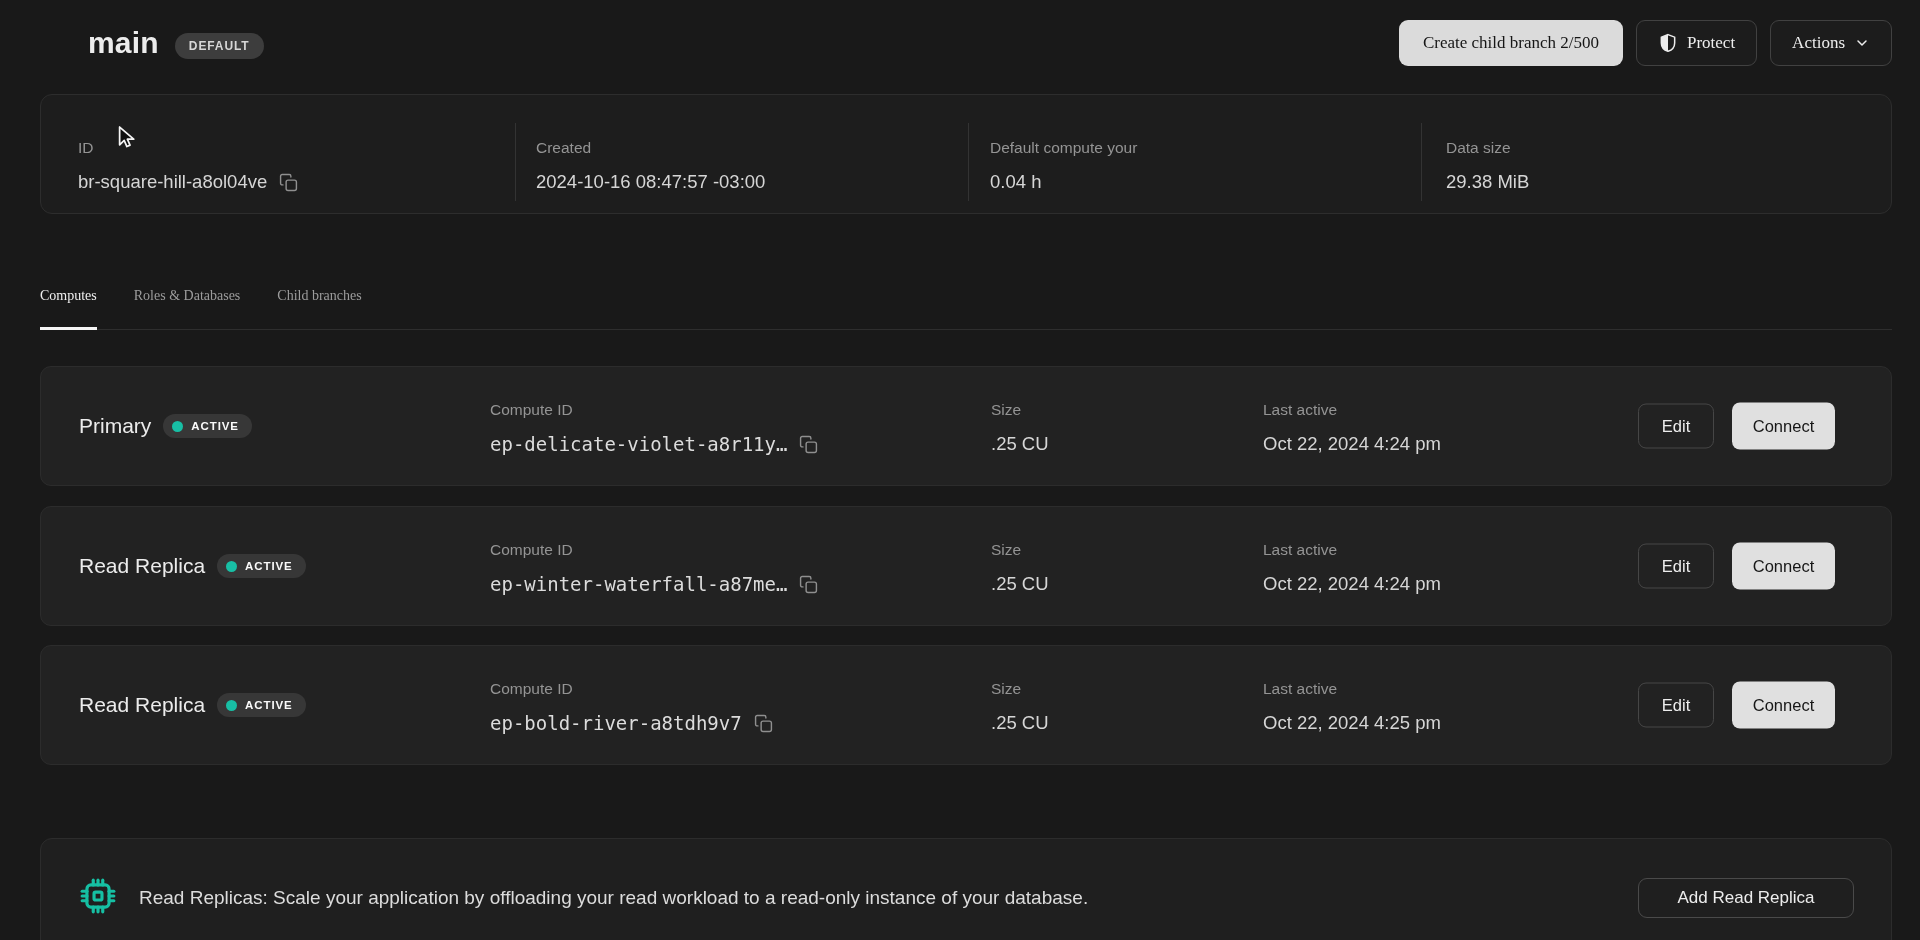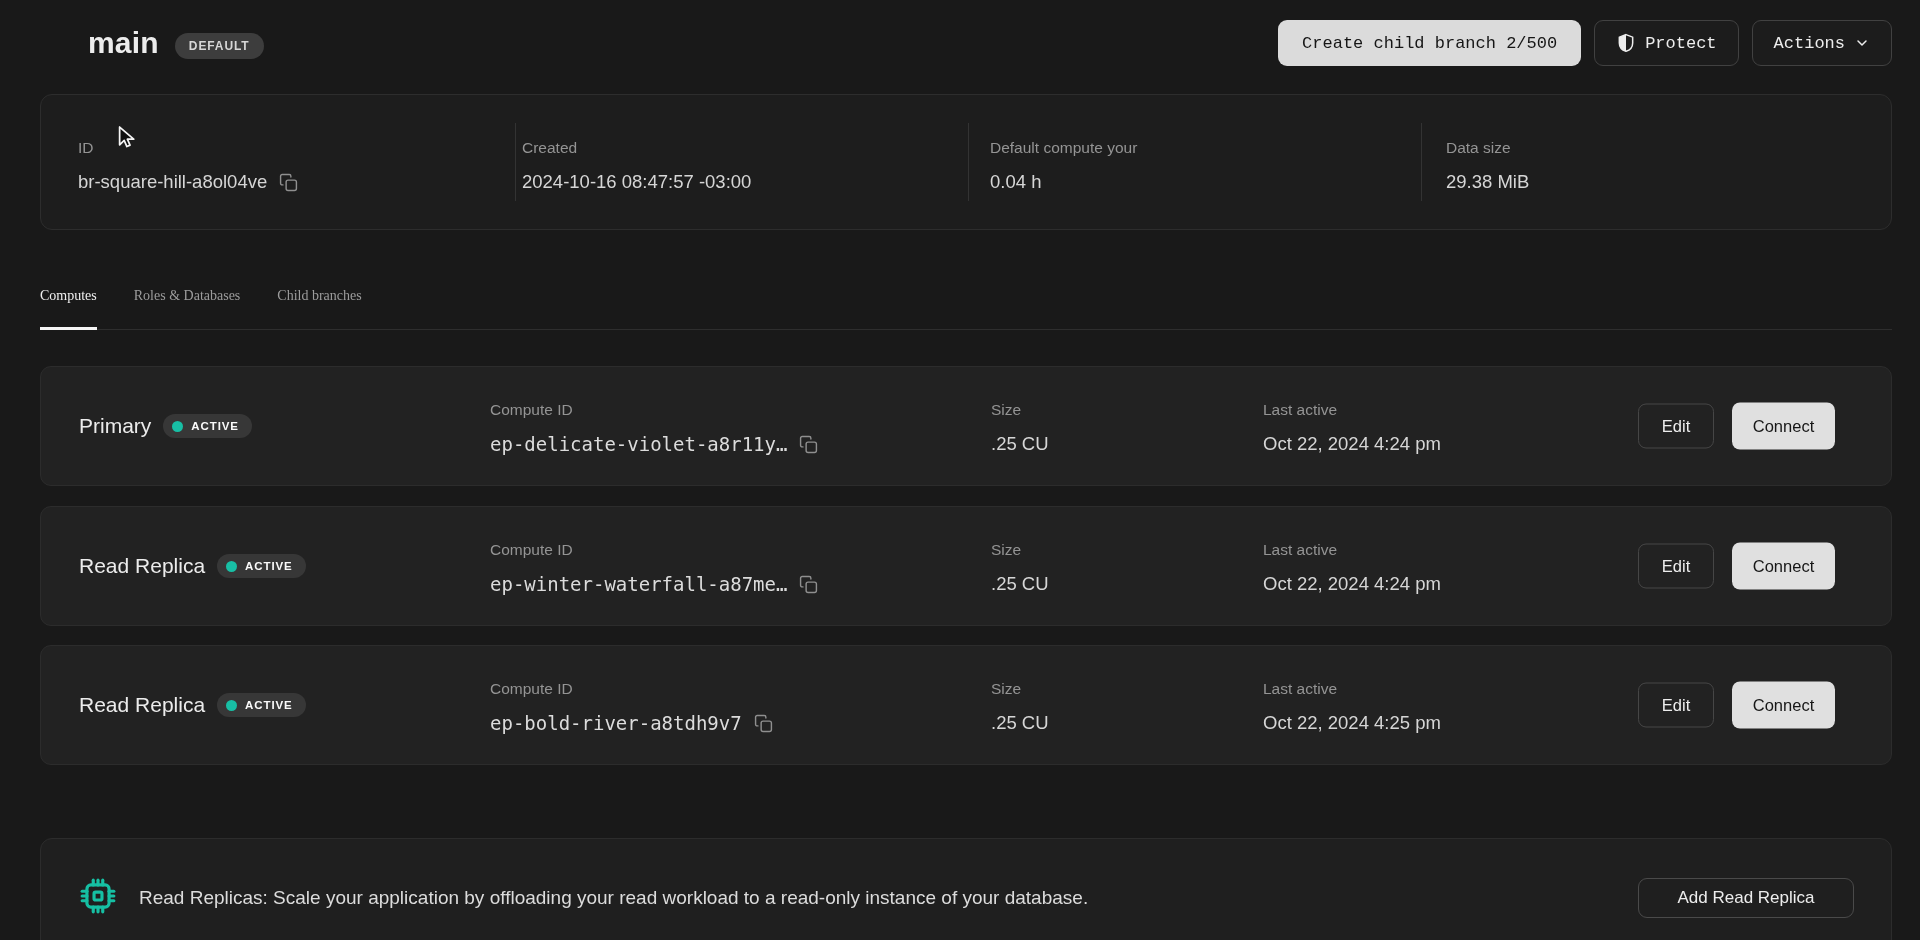--- a/index.html
+++ b/index.html
@@ -15,31 +15,31 @@
   
   .header { position:absolute; left:40px; right:28px; top:18px; height:50px;
             display:flex; align-items:center;margin-left:48px; }
   .page-title { font-size:30px; font-weight:700; color:#ececec; letter-spacing:.2px; }
   .default-badge { margin-left:16px; background:#3d3d3d; color:#d6d6d6;
                    font-size:12px; font-weight:700; letter-spacing:.9px;
                    border-radius:999px; padding:6px 14px; margin-top:6px; }
   .header-actions { margin-left:auto; display:flex; gap:13px; align-items:center; }
   .btn { display:inline-flex; align-items:center; justify-content:center; gap:9px;
          height:46px; border-radius:9px; font-size:17px; cursor:pointer;
-         font-family:Liberation Mono, monospace; white-space:nowrap;text-align:right; }
+         font-family:Liberation Serif, serif; white-space:nowrap;text-align:right; }
   .btn-light { background:#dbdbdb; color:#161616; border:none; padding:0 24px; font-weight:500; }
   .btn-outline { background:#1c1c1c; color:#ededed; border:1px solid #414141; padding:0 21px; }
 
   
-  .info-card { position:absolute; left:40px; top:94px; width:1852px; height:136px;
+  .info-card { position:absolute; left:40px; top:94px; width:1852px; height:120px;
                background:#1d1d1d; border:1px solid #2d2d2d; border-radius:12px;
                display:flex; }
   .info-col { position:relative; padding-top:44px; }
   .info-col.c1 { width:474px; padding-left:37px; }
-  .info-col.c2 { width:453px; padding-left:7px; }
+  .info-col.c2 { width:453px; padding-left:21px; }
   .info-col.c3 { width:453px; padding-left:22px; }
   .info-col.c4 { flex:1; padding-left:25px; }
   .info-col + .info-col::before { content:""; position:absolute; left:0; top:28px;
                width:1px; height:78px; background:#333; }
   .field-label { font-size:15.5px; color:#949494; font-weight:500; }
   .field-value { margin-top:14px; font-size:18.5px; color:#d6d6d6;
                  display:flex; align-items:center; gap:12px; }
 
   
   .tabs { position:absolute; left:40px; top:286px; width:1852px;

